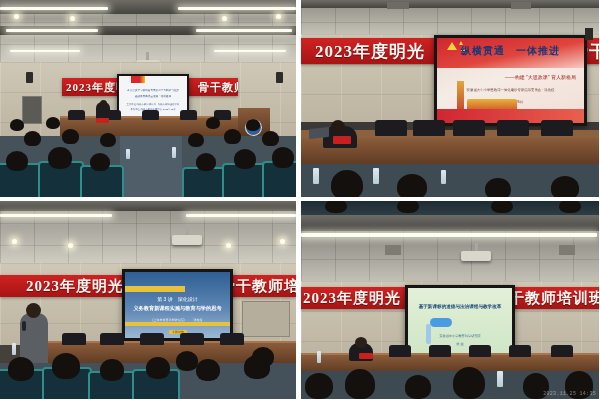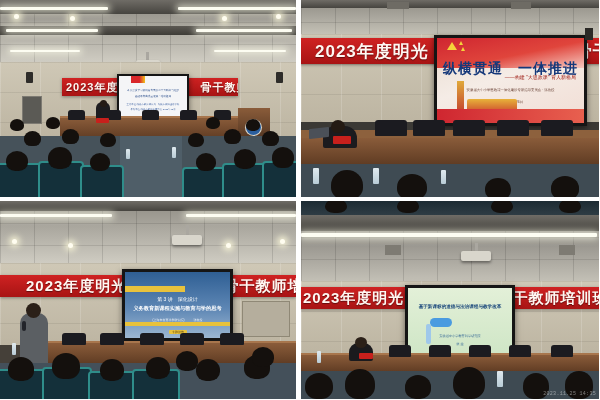--- a/index.html
+++ b/index.html
@@ -21,21 +21,21 @@
   .lightstrip{position:absolute;background:#fdfdf2;box-shadow:0 0 7px 2px rgba(255,255,235,.75);border-radius:1px;}
   .downlight{position:absolute;width:5px;height:5px;border-radius:50%;background:#fffdf0;
      box-shadow:0 0 6px 3px rgba(255,252,220,.85);}
   .wall{position:absolute;left:0;width:100%;background:linear-gradient(to bottom,#cfc8b6,#bdb5a2);}
   .walltile{position:absolute;left:0;top:0;width:100%;height:100%;
      background:repeating-linear-gradient(to right,rgba(255,255,255,.16) 0 1px,transparent 1px 40px),
                 repeating-linear-gradient(to bottom,rgba(0,0,0,.07) 0 1px,transparent 1px 30px);}
   .banner{position:absolute;background:linear-gradient(to bottom,#cf2222,#a81414);
      box-shadow:0 1px 3px rgba(0,0,0,.35);display:flex;align-items:center;overflow:hidden;}
   .banner span{color:#fff7f2;font-weight:bold;white-space:nowrap;letter-spacing:1px;
-     text-shadow:0 1px 1px rgba(0,0,0,.45);}
+     text-shadow:0 1px 1px rgba(0,0,0,.45);font-family:Liberation Serif, serif;}
   .screen{position:absolute;border:3px solid #151515;box-shadow:0 2px 6px rgba(0,0,0,.5);overflow:hidden;}
   .projector{position:absolute;background:#d9d6cc;border-radius:2px;box-shadow:0 2px 3px rgba(0,0,0,.4);}
   .projarm{position:absolute;background:#aaa7a0;}
   .deskfront{position:absolute;background:linear-gradient(to bottom,#8a5c3a,#5d3a22);
      border-top:2px solid #a8764d;}
   .chairback{position:absolute;background:#1b1b20;border-radius:3px 3px 1px 1px;}
   .podium{position:absolute;background:linear-gradient(to bottom,#7d5436,#553venture);}
   .audience{position:absolute;left:0;bottom:0;width:100%;}
   .head{position:absolute;border-radius:50% 50% 42% 42%;background:#14100d;}
   .seat{position:absolute;background:#14303a;border:2px solid #2f8d8a;border-radius:4px 4px 2px 2px;}
@@ -155,21 +155,21 @@
     <div class="banner" style="left:-4px;top:38px;width:306px;height:26px;">
       <span style="font-size:17px;margin-left:18px;">2023年度明光</span>
       <span style="font-size:17px;margin-left:146px;">骨干</span>
     </div>
 
     <div class="screen" style="left:133px;top:35px;width:147px;height:85px;background:linear-gradient(160deg,#e9dcd0 0%,#f5ece6 45%,#f1ddd4 100%);">
       <div style="position:absolute;left:0;top:0;width:100%;height:30px;background:linear-gradient(to bottom right,#cf2630,#e0453c 55%,#f6c9c0);"></div>
       <div style="position:absolute;left:10px;top:4px;width:0;height:0;border-left:5px solid transparent;border-right:5px solid transparent;border-bottom:8px solid #f5d33a;"></div>
       <div style="position:absolute;left:22px;top:3px;width:0;height:0;border-left:2px solid transparent;border-right:2px solid transparent;border-bottom:4px solid #f5d33a;"></div>
       <div style="position:absolute;left:24px;top:9px;width:0;height:0;border-left:2px solid transparent;border-right:2px solid transparent;border-bottom:4px solid #f5d33a;"></div>
-      <div class="slidetxt" style="top:22px;font-size:14px;font-weight:bold;color:#15387a;letter-spacing:1px;">纵横贯通　一体推进</div>
+      <div class="slidetxt" style="top:6px;font-size:10px;font-weight:bold;color:#15387a;letter-spacing:1px;">纵横贯通　一体推进</div>
       <div style="position:absolute;right:8px;top:36px;font-size:5px;color:#a2261e;white-space:nowrap;">——构建 "大思政课" 育人新格局</div>
       <div class="slidetxt" style="top:50px;font-size:3.4px;color:#6b4438;">安徽省大中小学思政课一体化建设专家指导委员会 · 张教授</div>
       <div class="slidetxt" style="top:62px;font-size:3.4px;color:#6b4438;">2023年12月26日</div>
       <div style="position:absolute;left:30px;bottom:8px;width:50px;height:16px;background:linear-gradient(to bottom,#e8b23a,#c8392b);border-radius:2px 2px 0 0;"></div>
       <div style="position:absolute;left:20px;bottom:8px;width:7px;height:34px;background:linear-gradient(to bottom,#e0a93a,#c13a2c);"></div>
       <div style="position:absolute;left:0;bottom:0;width:100%;height:14px;background:linear-gradient(to right,#cf2630,#e8604f);"></div>
     </div>
 
     <div style="position:absolute;left:284px;top:28px;width:8px;height:12px;background:#2b2926;"></div>
 

